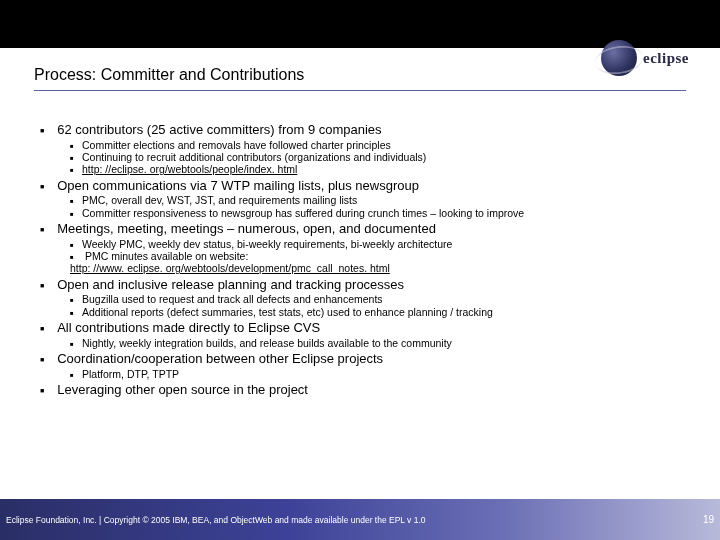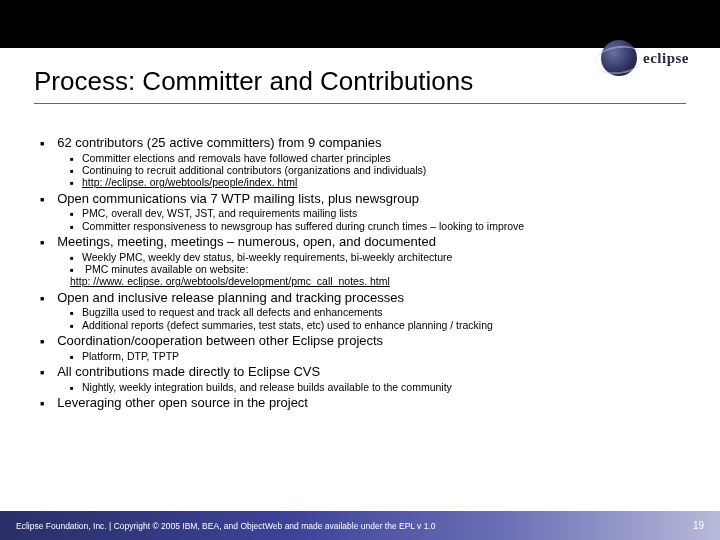--- a/index.html
+++ b/index.html
@@ -46,21 +46,21 @@
     font-size: 15px;
     color: #2a2a45;
     margin-left: 6px;
     font-weight: bold;
     letter-spacing: 0.5px;
   }
   .title-wrap {
     padding: 18px 34px 2px 34px;
   }
   .title {
-    font-size: 26px;
+    font-size: 16px;
     font-weight: normal;
     color: #000;
   }
   .title-rule {
     margin: 4px 34px 6px 34px;
     border: none;
     border-top: 1px solid #5a5fa0;
   }
   .content {
     padding: 0 28px 0 28px;
@@ -79,27 +79,27 @@
   ul.sub > li { margin-bottom: 0px; font-size: 10.5px; }
   ul.sub > li::before {
     content: "■"; font-size: 6px; color: #000;
     display: inline-block; width: 12px; vertical-align: 1px;
   }
   .link { text-decoration: underline; color: #000; }
   .plainlink { text-decoration: underline; color: #000; }
   .footer {
     position: absolute;
     bottom: 0; left: 0; right: 0;
-    height: 29px;
+    height: 41px;
     background: linear-gradient(to right, #2a2e66 0%, #3d4298 40%, #6b6fb5 70%, #b8bada 100%);
     color: #fff;
     font-size: 8.5px;
     display: flex;
     align-items: center;
-    padding: 0 16px;
+    padding: 0 6px;
     justify-content: space-between;
   }
   .footer-text { white-space: nowrap; }
   .page-num { font-size: 10px; margin-left: 18px; }
 </style>
 </head>
 <body>
 
 <div class="topbar"></div>
 
@@ -146,30 +146,30 @@
 
     <li>
       <span class="main-text">Open and inclusive release planning and tracking processes</span>
       <ul class="sub">
         <li><span>Bugzilla used to request and track all defects and enhancements</span></li>
         <li><span>Additional reports (defect summaries, test stats, etc) used to enhance planning / tracking</span></li>
       </ul>
     </li>
 
     <li>
-      <span class="main-text">Coordination/cooperation between other Eclipse projects</span>
+      <span class="main-text">All contributions made directly to Eclipse CVS</span>
       <ul class="sub">
-        <li><span>Platform, DTP, TPTP</span></li>
+        <li><span>Nightly, weekly integration builds, and release builds available to the community</span></li>
       </ul>
     </li>
 
     <li>
-      <span class="main-text">All contributions made directly to Eclipse CVS</span>
+      <span class="main-text">Coordination/cooperation between other Eclipse projects</span>
       <ul class="sub">
-        <li><span>Nightly, weekly integration builds, and release builds available to the community</span></li>
+        <li><span>Platform, DTP, TPTP</span></li>
       </ul>
     </li>
 
     <li>
       <span class="main-text">Leveraging other open source in the project</span>
     </li>
 
   </ul>
 </div>
 

